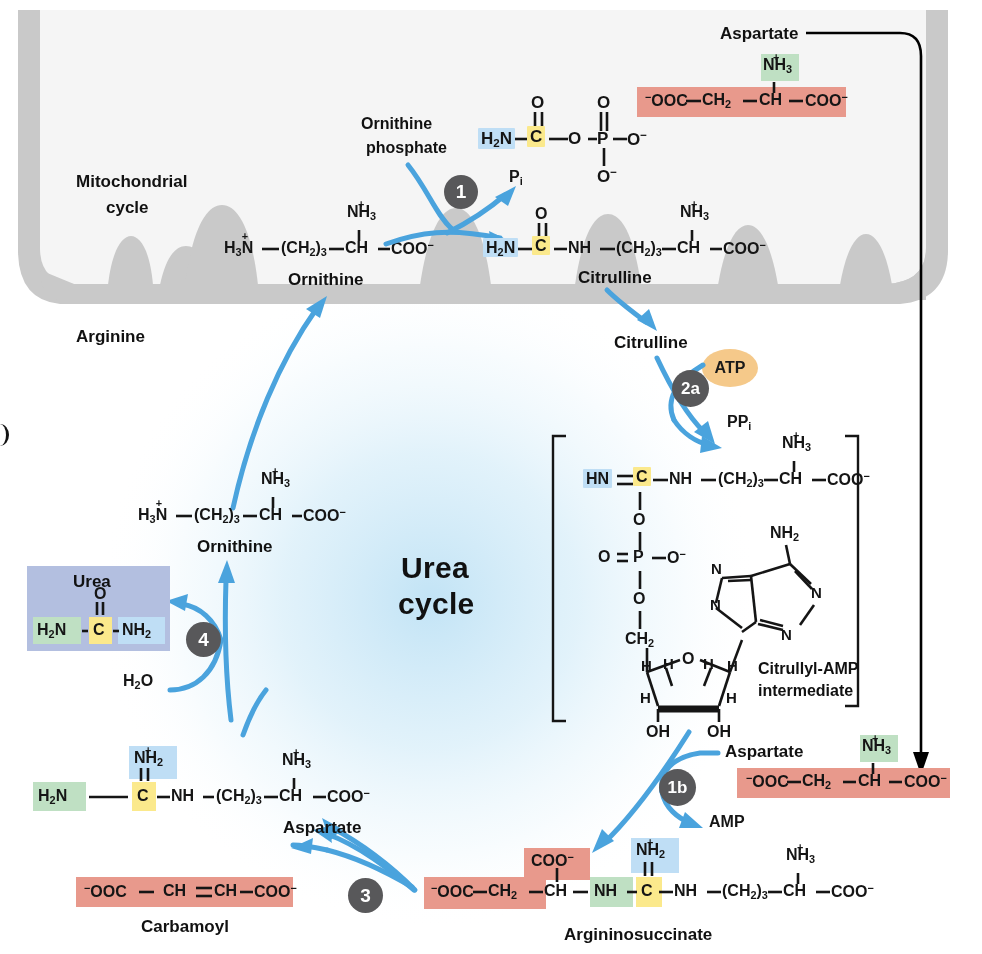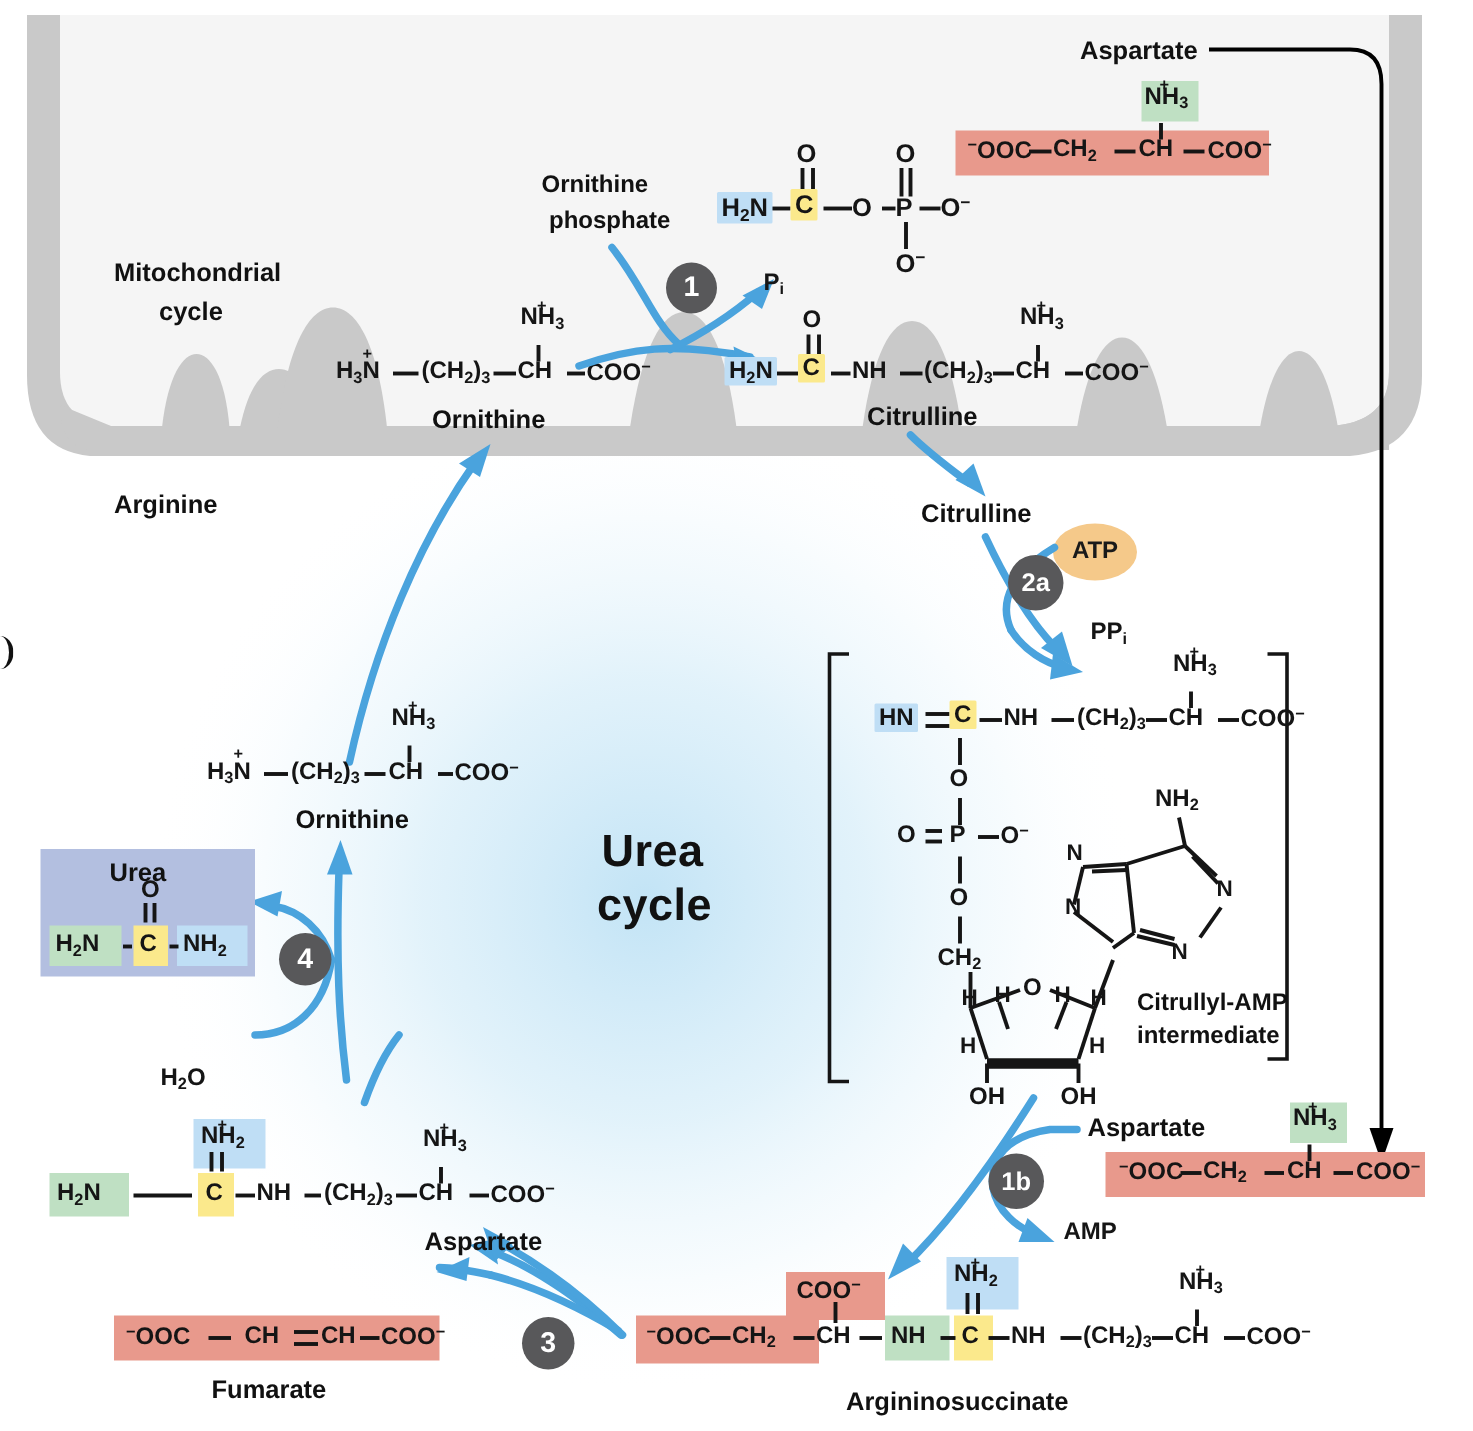--- a/index.html
+++ b/index.html
@@ -169,21 +169,21 @@
   <svg width="982" height="954">
     <path class="arrow-blue" d="M 408,165 C 428,190 436,215 452,229"></path>
     <path class="arrow-blue" d="M 386,244 C 420,232 448,228 500,238"></path>
     <path d="M 512,242 L 489,231 L 492,249 Z" fill="#4aa3dd"></path>
     <path class="arrow-blue" d="M 447,233 C 469,222 490,208 505,195"></path>
     <path d="M 516,186 L 495,197 L 508,206 Z" fill="#4aa3dd"></path>
   </svg>
   <div class="step" style="left:444px;top:175px;width:34px;height:34px;font-size:19px;">
       <span>1</span>
     </div>
-  <div class="abs chem" style="left:509px;top:180px;font-size:16px;"><span>P</span><sub>i</sub></div>
+  <div class="abs chem" style="left:509px;top:168px;font-size:16px;"><span>P</span><sub>i</sub></div>
 
   <svg width="982" height="954">
     <line class="bond" x1="516" y1="249" x2="532" y2="249"></line>
     <line class="bond" x1="554" y1="249" x2="567" y2="249"></line>
     <line class="bond" x1="600" y1="249" x2="615" y2="249"></line>
     <line class="bond" x1="662" y1="249" x2="676" y2="249"></line>
     <line class="bond" x1="710" y1="249" x2="722" y2="249"></line>
     <line class="bond" x1="539" y1="241" x2="539" y2="223"></line>
     <line class="bond" x1="546" y1="241" x2="546" y2="223"></line>
     <line class="bond" x1="692" y1="230" x2="692" y2="241"></line>
@@ -397,21 +397,21 @@
   <svg width="982" height="954">
     <line class="bond" x1="139" y1="892" x2="154" y2="892"></line>
     <line class="bond" x1="196" y1="888" x2="212" y2="888"></line>
     <line class="bond" x1="196" y1="896" x2="212" y2="896"></line>
     <line class="bond" x1="240" y1="892" x2="253" y2="892"></line>
   </svg>
   <div class="abs chem" style="left:84px;top:882px;font-size:16px;"><sup>−</sup><span>OOC</span></div>
   <div class="abs chem" style="left:163px;top:882px;font-size:16px;">CH</div>
   <div class="abs chem" style="left:214px;top:882px;font-size:16px;">CH</div>
   <div class="abs chem" style="left:254px;top:882px;font-size:16px;"><span>COO</span><sup>−</sup></div>
-  <div class="abs lbl" style="left:141px;top:917px;font-size:17px;">Fumarate</div>
+  <div class="abs lbl" style="left:141px;top:917px;font-size:17px;">Carbamoyl</div>
 
   <div class="abs" style="left:33px;top:782px;width:53px;height:29px;background:#bfe0c3;"></div>
   <div class="abs" style="left:129px;top:746px;width:48px;height:33px;background:#bfdef5;"></div>
   <div class="abs" style="left:132px;top:782px;width:24px;height:29px;background:#fbe98c;"></div>
 
   <svg width="982" height="954">
     <line class="bond" x1="89" y1="797" x2="128" y2="797"></line>
     <line class="bond" x1="157" y1="797" x2="170" y2="797"></line>
     <line class="bond" x1="203" y1="797" x2="214" y2="797"></line>
     <line class="bond" x1="264" y1="797" x2="278" y2="797"></line>
@@ -440,21 +440,21 @@
     <path class="arrow-blue" d="M 231,720 C 226,680 224,640 226,580"></path>
     <path d="M 227,560 L 218,583 L 235,583 Z" fill="#4aa3dd"></path>
 
     <path class="arrow-blue" d="M 170,690 C 196,690 216,672 221,640"></path>
     <path class="arrow-blue" d="M 221,640 C 215,620 200,607 182,604"></path>
     <path d="M 166,601 L 188,594 L 185,611 Z" fill="#4aa3dd"></path>
   </svg>
   <div class="step" style="left:186px;top:622px;width:35px;height:35px;font-size:19px;">
       <span>4</span>
     </div>
-  <div class="abs chem" style="left:107px;top:672px;font-size:16px;margin-top:38px;"><span>H</span><sub>2</sub><span>O</span></div>
+  <div class="abs chem" style="left:123px;top:672px;font-size:16px;"><span>H</span><sub>2</sub><span>O</span></div>
 
   <div class="urea-box" style="left:27px;top:566px;width:143px;height:85px;"></div>
   <div class="abs" style="left:33px;top:617px;width:48px;height:27px;background:#bfe0c3;"></div>
   <div class="abs" style="left:89px;top:617px;width:23px;height:27px;background:#fbe98c;"></div>
   <div class="abs" style="left:118px;top:617px;width:47px;height:27px;background:#bfdef5;"></div>
 
   <svg width="982" height="954">
     <line class="bond" x1="82" y1="631" x2="88" y2="631"></line>
     <line class="bond" x1="113" y1="631" x2="119" y2="631"></line>
     <line class="bond" x1="97" y1="615" x2="97" y2="602"></line>

